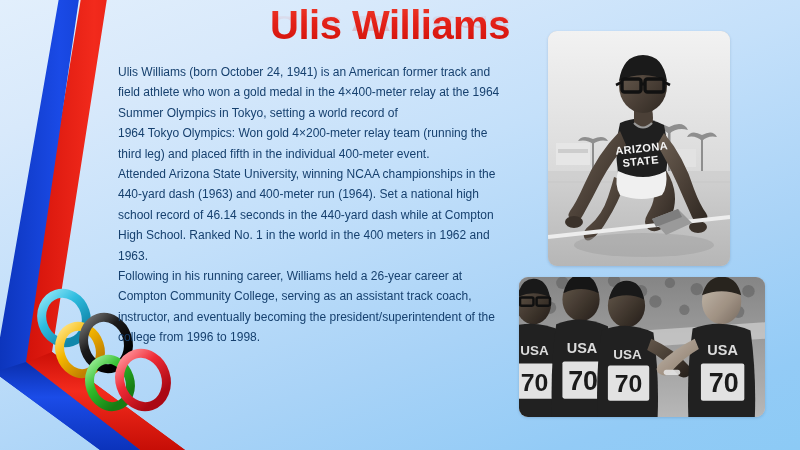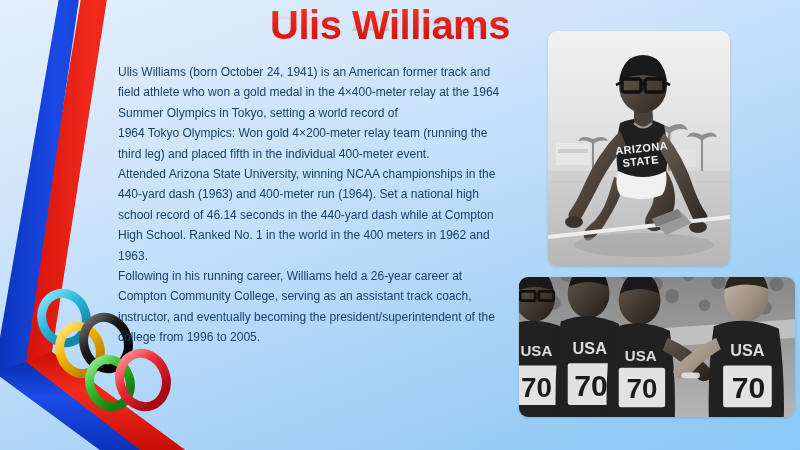--- a/index.html
+++ b/index.html
@@ -109,21 +109,21 @@
   }
   #photo-runner {
     left: 548px;
     top: 31px;
     width: 182px;
     height: 235px;
   }
   #photo-relay-team {
     left: 519px;
     top: 277px;
-    width: 276px;
+    width: 246px;
     height: 140px;
   }
   .photo svg { display: block; width: 100%; height: 100%; }
 </style>
 </head>
 <body>
 
 <div id="slide">
 
   <div class="ribbon-layer">
@@ -204,21 +204,21 @@
 
   <div id="title-block">
     <div id="slide-title">Ulis Williams</div>
     <div id="title-reflection" aria-hidden="true">Ulis Williams</div>
   </div>
 
   <div id="body-text">
     <p>Ulis Williams (born October 24, 1941) is an American former track and field athlete who won a gold medal in the 4×400-meter relay at the 1964 Summer Olympics in Tokyo, setting a world record of</p>
     <p>1964 Tokyo Olympics: Won gold 4×200-meter relay team (running the third leg) and placed fifth in the individual 400-meter event.</p>
     <p>Attended Arizona State University, winning NCAA championships in the 440-yard dash (1963) and 400-meter run (1964). Set a national high school record of 46.14 seconds in the 440-yard dash while at Compton High School. Ranked No. 1 in the world in the 400 meters in 1962 and 1963.</p>
-    <p>Following in his running career, Williams held a 26-year career at Compton Community College, serving as an assistant track coach, instructor, and eventually becoming the president/superintendent of the college from 1996 to 2005.</p>
+    <p>Following in his running career, Williams held a 26-year career at Compton Community College, serving as an assistant track coach, instructor, and eventually becoming the president/superintendent of the college from 1996 to 1998.</p>
   </div>
 
   <div class="photo" id="photo-runner">
     <svg viewBox="0 0 182 235" xmlns="http://www.w3.org/2000/svg" preserveAspectRatio="xMidYMid slice">
       <defs>
         <linearGradient id="skyG" x1="0" y1="0" x2="0" y2="1">
           <stop offset="0%" stop-color="#f2f2f2"></stop>
             <stop offset="100%" stop-color="#d8d8d8"></stop>
         </linearGradient>
         <linearGradient id="groundG" x1="0" y1="0" x2="0" y2="1">

